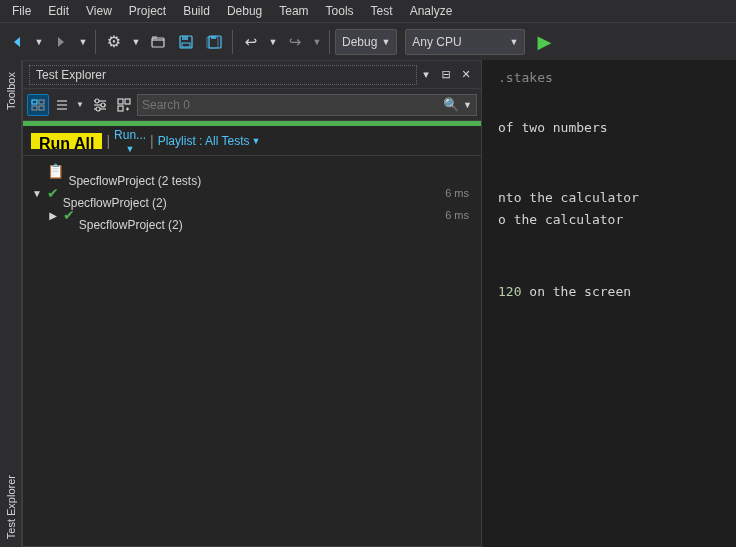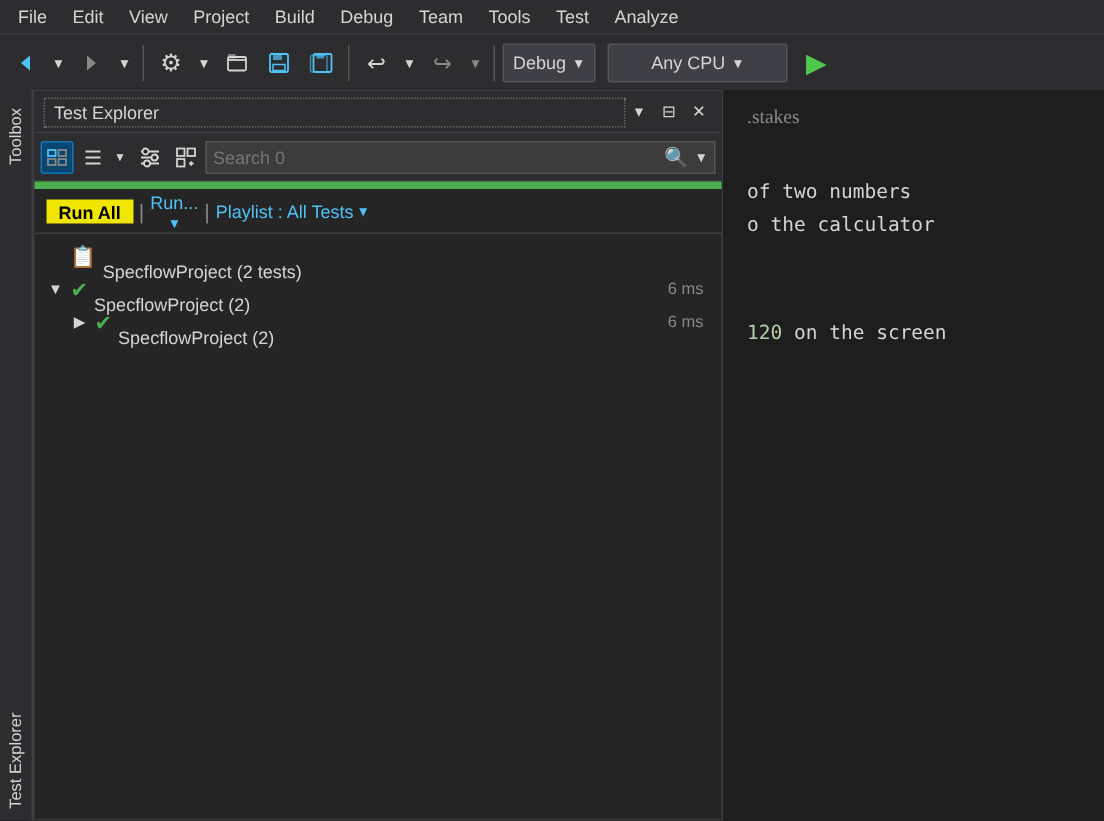--- a/index.html
+++ b/index.html
@@ -69,21 +69,21 @@
       height: 26px;
       padding: 0 6px;
       color: #d4d4d4;
       font-size: 12px;
       cursor: pointer;
       gap: 4px;
       border-radius: 2px;
     }
     .toolbar-dropdown-wide {
       min-width: 120px;
-      justify-content: center;
+      justify-content: space-between;
     }
     .run-btn {
       width: 26px;
       height: 26px;
       display: flex;
       align-items: center;
       justify-content: center;
       background: transparent;
       border: none;
       cursor: pointer;
@@ -233,21 +233,21 @@
       padding: 0 8px;
       background: #252526;
       border-bottom: 1px solid #3e3e42;
       gap: 4px;
     }
     .run-all-btn {
       background: #f0e600;
       color: #000;
       border: none;
       padding: 2px 8px;
-      font-size: 12px;
+      font-size: 16px;
       font-weight: bold;
       cursor: pointer;
       height: 16px;
     }
     .action-separator {
       color: #888;
       font-size: 14px;
     }
     .run-dropdown-btn {
       display: flex;
@@ -499,21 +499,22 @@
         <span class="expand-icon" style="color:#d4d4d4;">▶</span>
         <span class="pass-icon">✔</span>
         <span class="tree-label">SpecflowProject (2)</span>
         <span class="tree-time">6 ms</span>
       </div>
 
     </div>
   </div>
 
   <div class="code-area">
-    <div class="code-line"><span style="color:#888;font-family:Liberation Serif, serif;">.stakes</span></div>
+    <div class="code-line"><span style="color:#888;">.stakes</span></div>
     <div class="code-line" style="margin-top: 30px;"><span style="color:#d4d4d4;">of two numbers</span></div>
+    <div class="code-line" style="margin-top: 50px;"><span style="color:#d4d4d4;">nto the calculator</span></div>
     <div class="code-line" style="margin-top: 2px;"><span style="color:#d4d4d4;">o the calculator</span></div>
     <div class="code-line" style="margin-top: 52px;">
       <span style="color:#b5cea8;">120</span><span style="color:#d4d4d4;"> on the screen</span>
     </div>
   </div>
 
 </div>
 
 </body></html>

